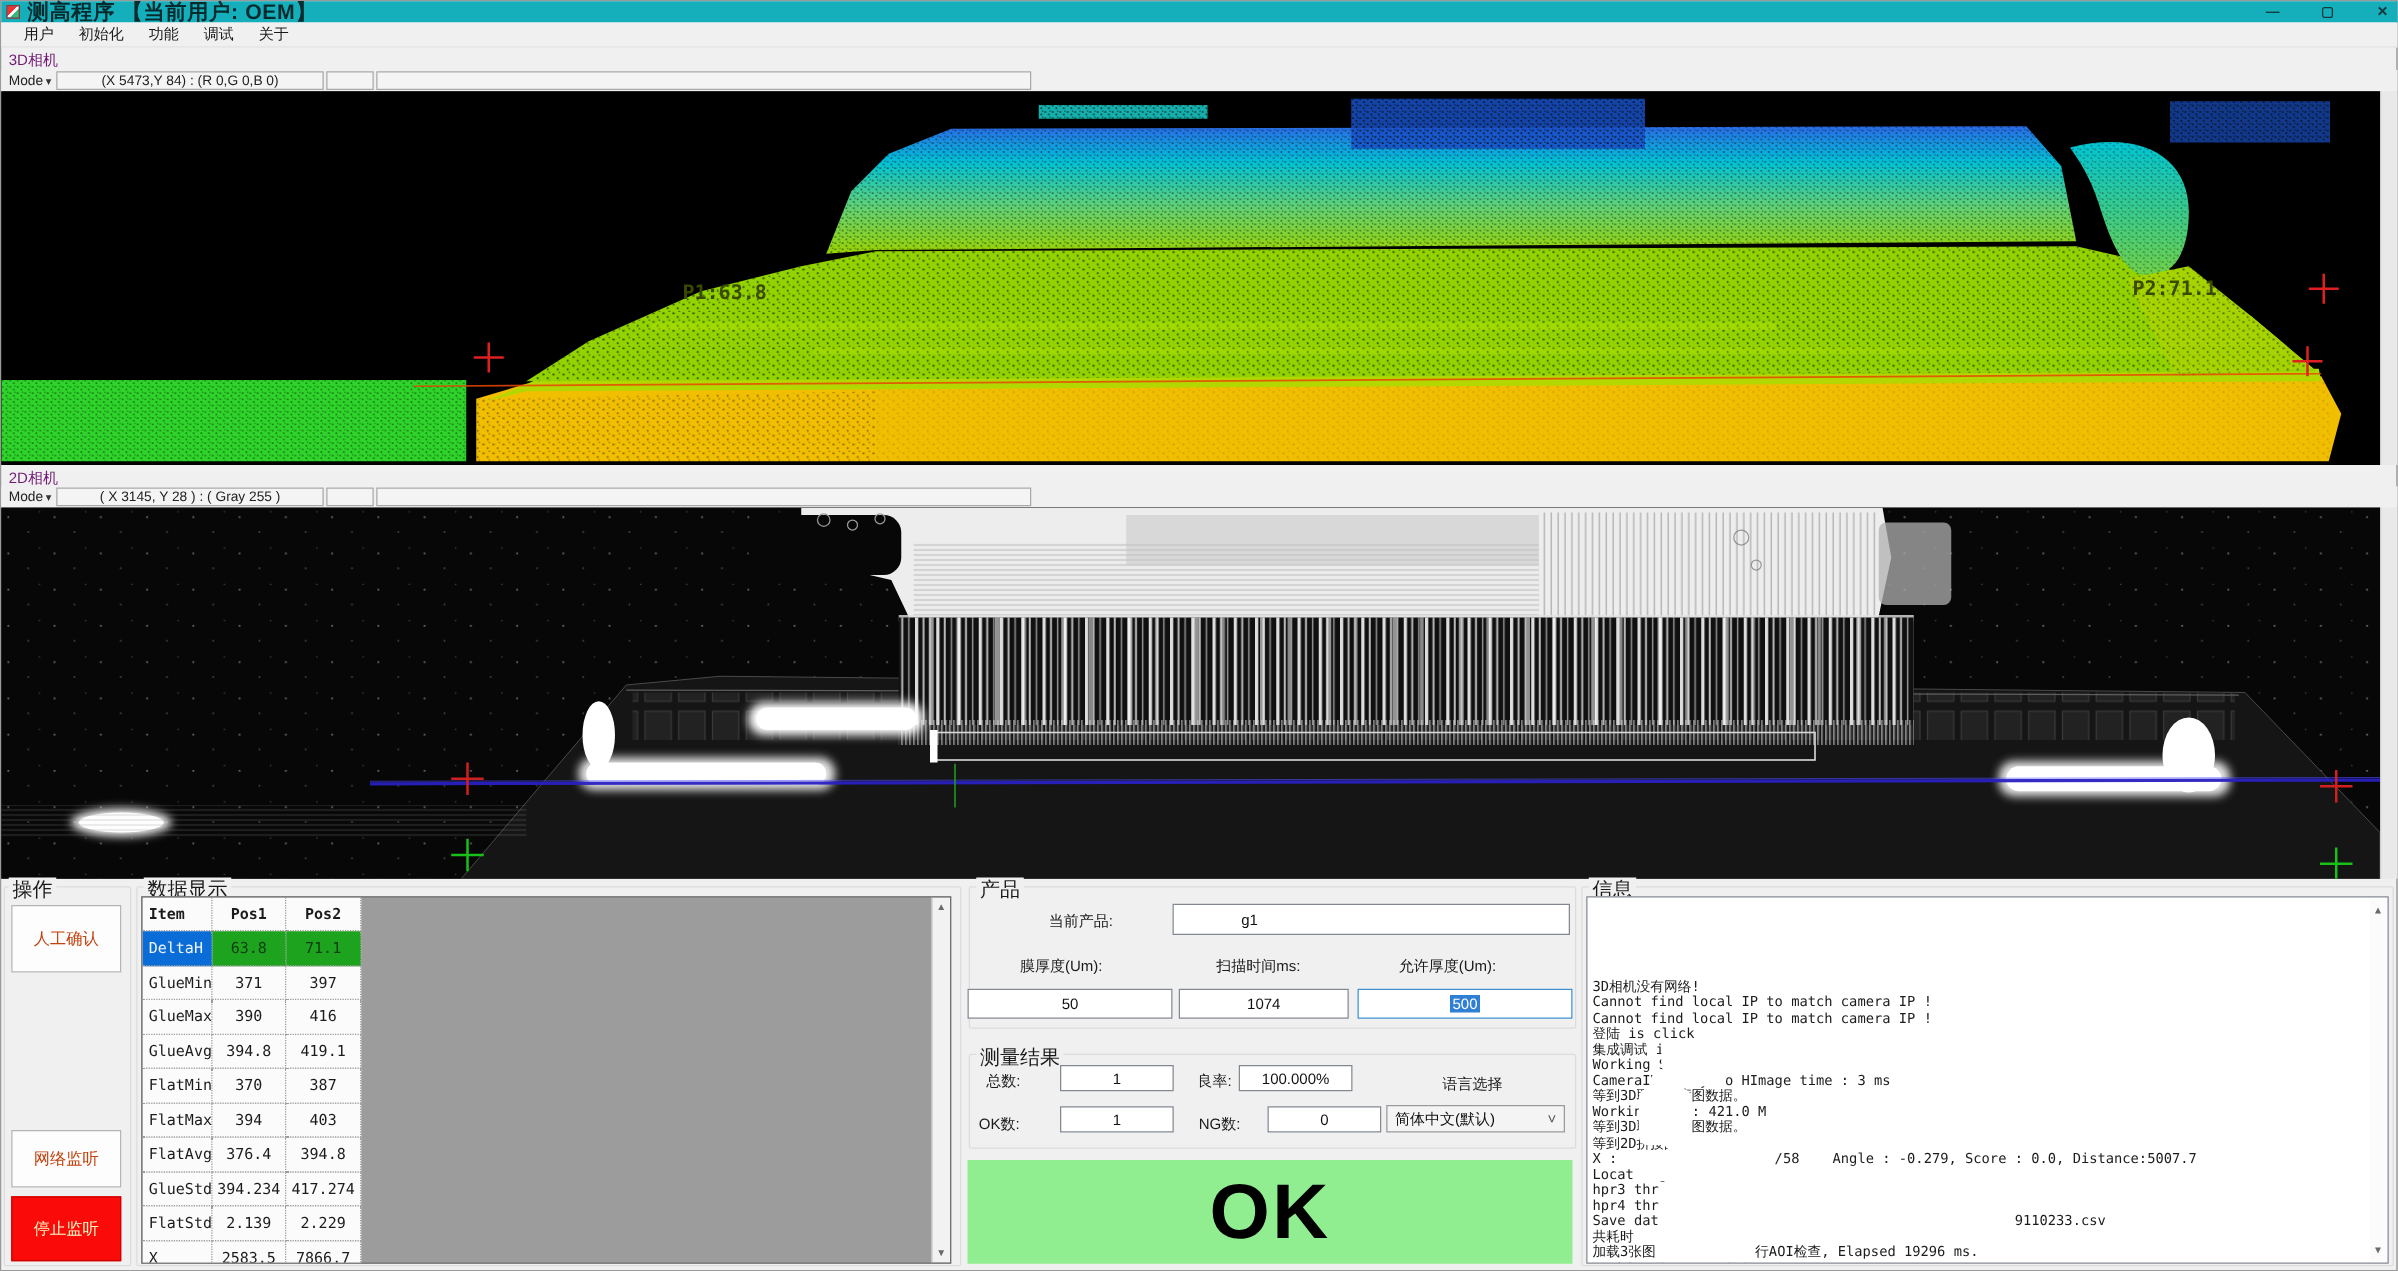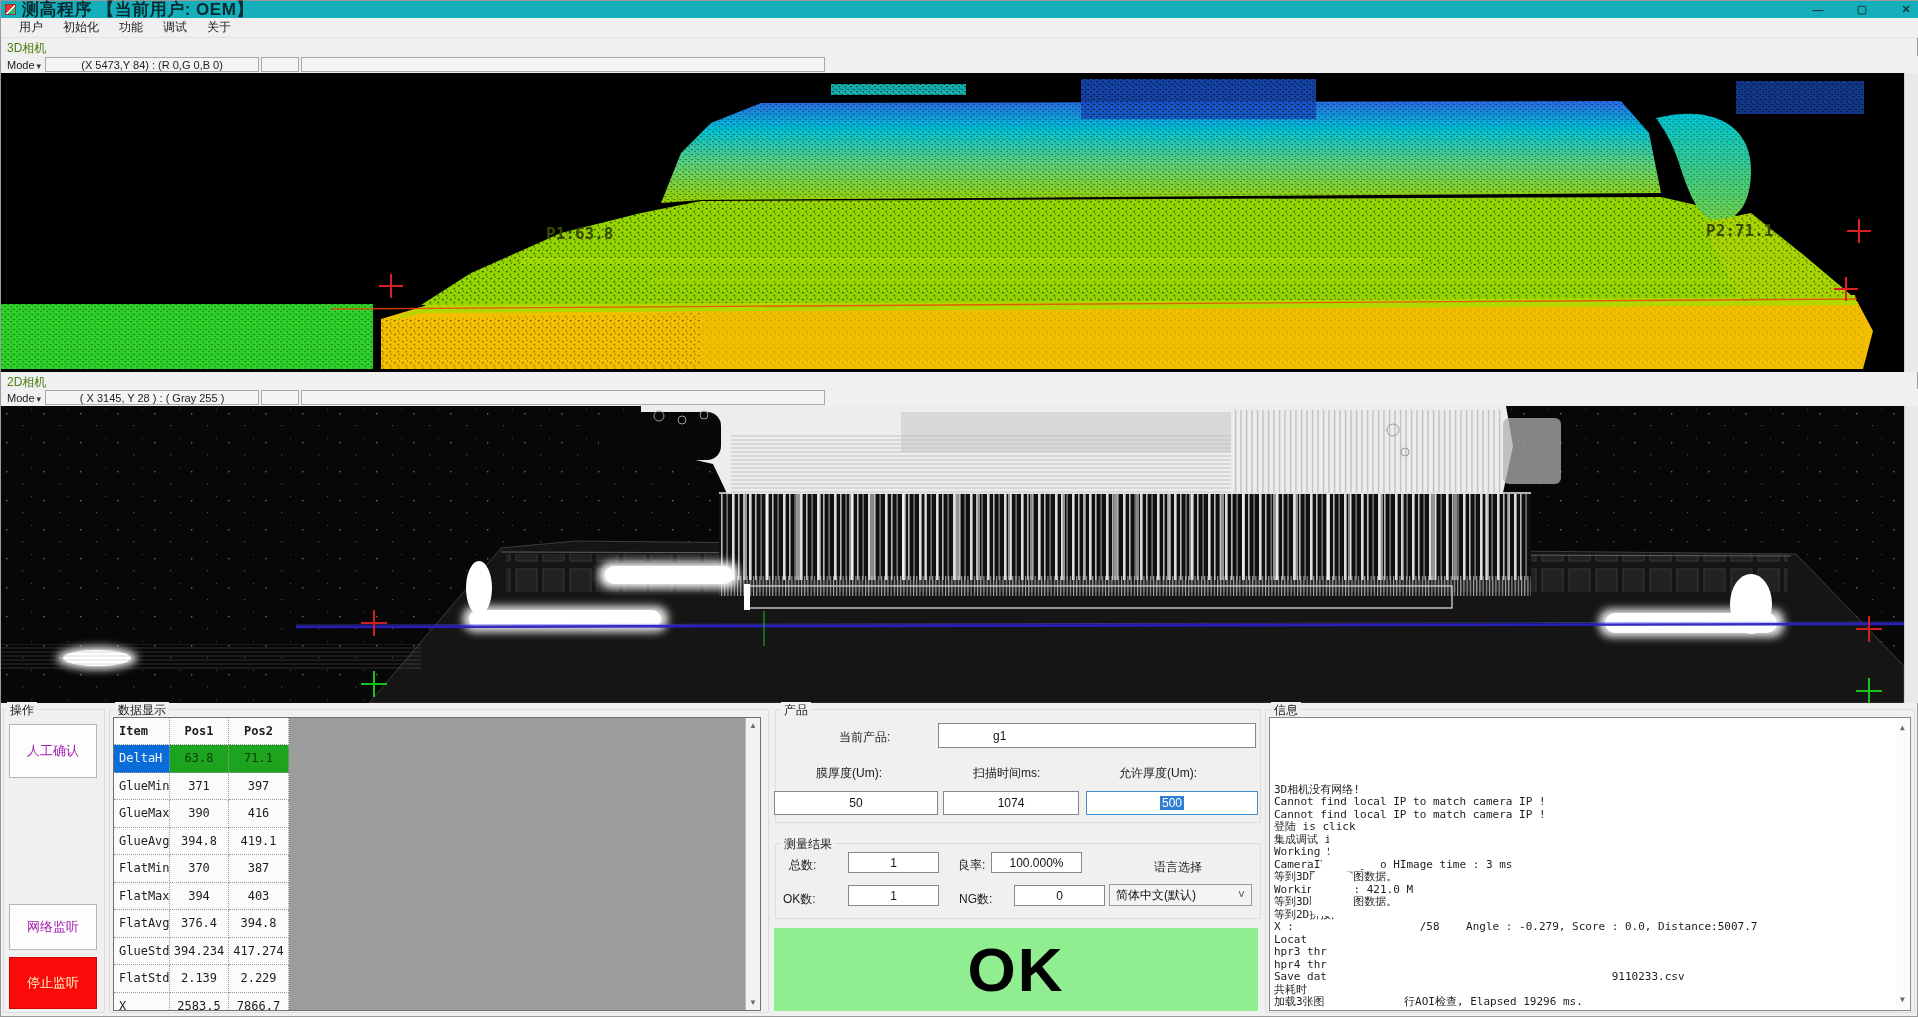--- a/index.html
+++ b/index.html
@@ -16,38 +16,38 @@
   .titlebar{left:0;top:0;width:1918px;height:17px;background:var(--teal);display:flex;align-items:center}
   .appicon{width:11px;height:11px;margin:0 6px 0 4px;background:linear-gradient(135deg,#e33 0 45%,#fff 45% 60%,#3b7 60%);border:1px solid #933}
   .title-text{font-size:17px;color:#062b2e;font-weight:bold;letter-spacing:.5px}
   .winbtns{position:absolute;right:4px;top:0;height:17px;display:flex;gap:26px;align-items:center;color:#143b3e;font-size:11px;font-weight:bold}
   .winbtn{width:18px;text-align:center;cursor:default}
 
   
   .menubar{left:0;top:17px;width:1918px;height:20px;background:var(--bg);border-bottom:1px solid #e2e2e2;display:flex;align-items:center;padding-left:8px;gap:0}
   .mi{padding:2px 10px;color:#1a1a1a}
 
-  .seclabel{font-size:12px;color:#4d7c0f}
+  .seclabel{font-size:12px;color:#701a75}
 
   
   .modebar{width:1918px;height:17px;background:var(--bg);display:flex;align-items:center}
   .modebtn{padding:0 4px 0 6px;font-size:11px;color:#222}
   .modearrow{font-size:9px;color:#333;margin-left:2px}
   .coordbox{height:15px;border:1px solid #a9a9a9;background:#f4f4f4;font-size:11px;color:#222;
     display:flex;align-items:center;justify-content:center}
 
   .imgwrap{left:0;width:1903px;background:#000;overflow:hidden}
   .vtrack{width:15px;background:#e9e9e9;border-left:1px solid #cfcfcf}
 
   
   .group{border:1px solid #dcdcdc;border-radius:2px}
-  .grouplabel{position:absolute;background:var(--bg);padding:0 3px;font-size:12px;color:#1a1a1a}
+  .grouplabel{position:absolute;background:var(--bg);padding:0 3px;font-size:16px;color:#1a1a1a}
 
   .btn{background:#fdfdfd;border:1px solid #b5b5b5;display:flex;align-items:center;justify-content:center;
-    font-size:13px;color:#a21caf;cursor:default}
+    font-size:13px;color:#c2410c;cursor:default}
   .btn.danger{background:var(--danger);border-color:#c00;color:#fef9c3;font-weight:normal}
 
   
   .grid{background:#9c9c9c;border:1px solid #707070;overflow:hidden}
   .trow{display:flex;height:27.5px;background:#fbfbfb}
   .trow.head{height:27px;font-weight:bold}
   .tc{border-right:1px dotted #9b9b9b;border-bottom:1px dotted #9b9b9b;display:flex;align-items:center;
     font-family:"DejaVu Sans Mono",monospace;font-size:12px;color:#1c1c1c}
   .c1{width:56px;padding-left:5px}
   .c2{width:59px;justify-content:center}

